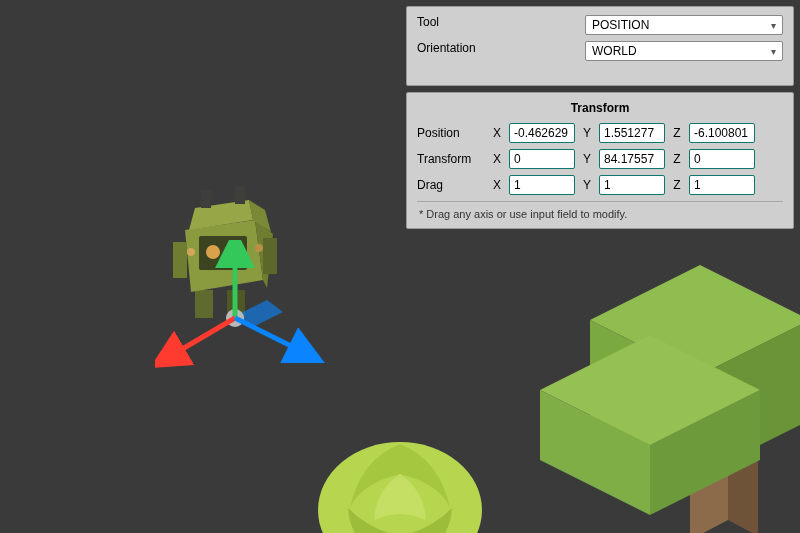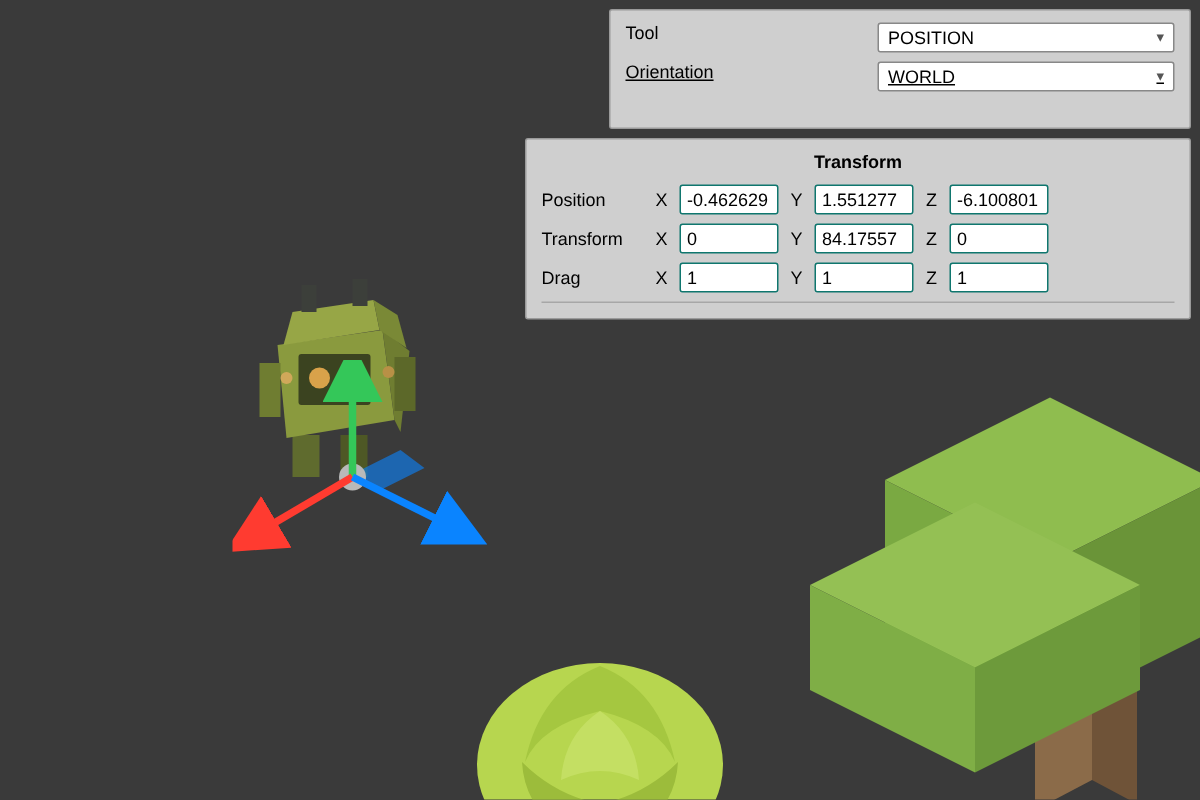--- a/index.html
+++ b/index.html
@@ -21,21 +21,21 @@
   .tool-panel {
     top: 6px; right: 6px;
     width: 388px;
     padding: 8px 10px;
   }
   .panel-row {
     display: flex;
     margin-bottom: 6px;
     gap: 48px;
   }
-  .panel-row:last-child { margin-bottom: 16px; text-decoration: underline; }
+  .panel-row:last-child { margin-bottom: 16px; }
   .row-label {
     width: 120px;
     font-size: 12px;
   }
   .select {
     flex: 1;
     height: 20px;
     background: #fff;
     border: 1px solid #888;
     border-radius: 2px;
@@ -47,21 +47,21 @@
     cursor: pointer;
   }
   .select .chev {
     color: #555;
     font-size: 10px;
   }
 
   
   .transform-panel {
     top: 92px; right: 6px;
-    width: 444px;
+    width: 388px;
     padding: 8px 10px 6px 10px;
   }
   .transform-title {
     text-align: center;
     font-weight: bold;
     font-size: 12px;
     margin-bottom: 8px;
   }
   .xform-row {
     display: flex;
@@ -233,13 +233,14 @@
     <div class="xform-label">Drag</div>
     <div class="axis-label">X</div>
     <input class="num-input" value="1" style="">
     <div class="axis-label">Y</div>
     <input class="num-input" value="1" style="">
     <div class="axis-label">Z</div>
     <input class="num-input" value="1" style="">
   </div>
 
   <hr class="divider">
+  <div class="hint">* Drag any axis or use input field to modify.</div>
 </div>
 
 </body></html>

